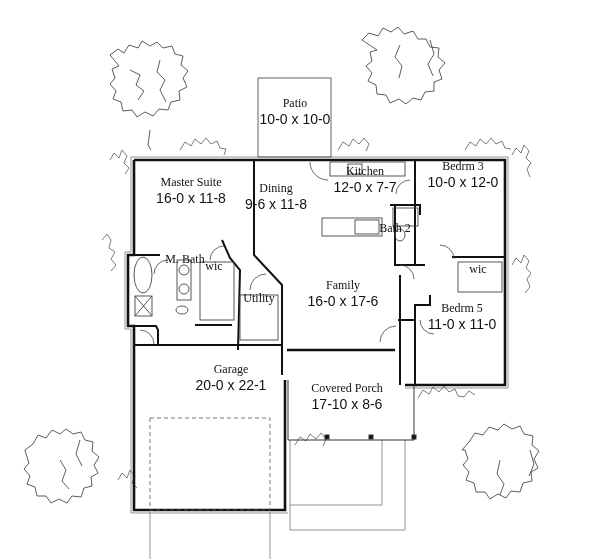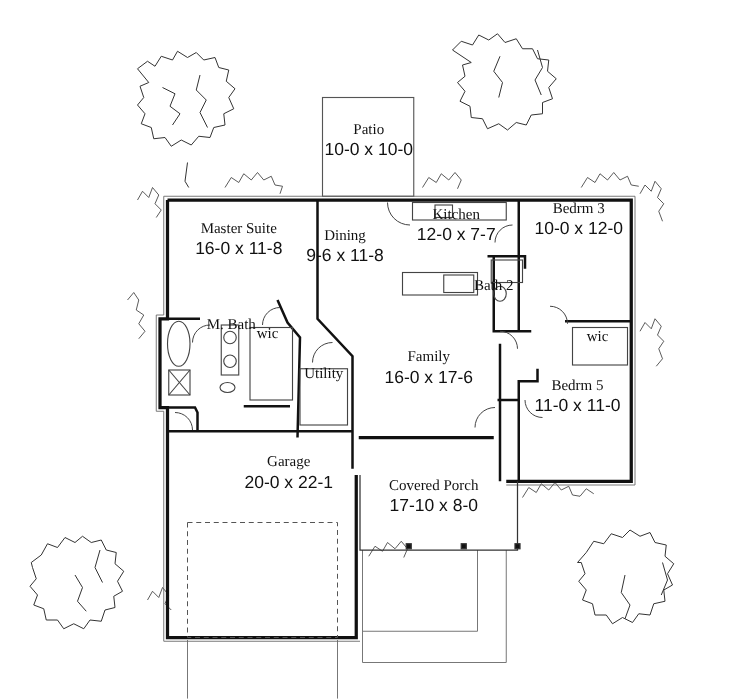--- a/index.html
+++ b/index.html
@@ -170,14 +170,14 @@
 <div class="lbl" style="left:462px;top:302px;">
   <span class="nm">Bedrm 5</span>
   <span class="dm">11-0 x 11-0</span>
 </div>
 <div class="lbl" style="left:207px;top:363px;margin-left:24px;">
   <span class="nm">Garage</span>
   <span class="dm">20-0 x 22-1</span>
 </div>
 <div class="lbl" style="left:347px;top:366px;margin-top:16px;">
   <span class="nm">Covered Porch</span>
-  <span class="dm">17-10 x 8-0</span>
+  <span class="dm">17-10 x 8-6</span>
 </div>
 
 </body></html>

